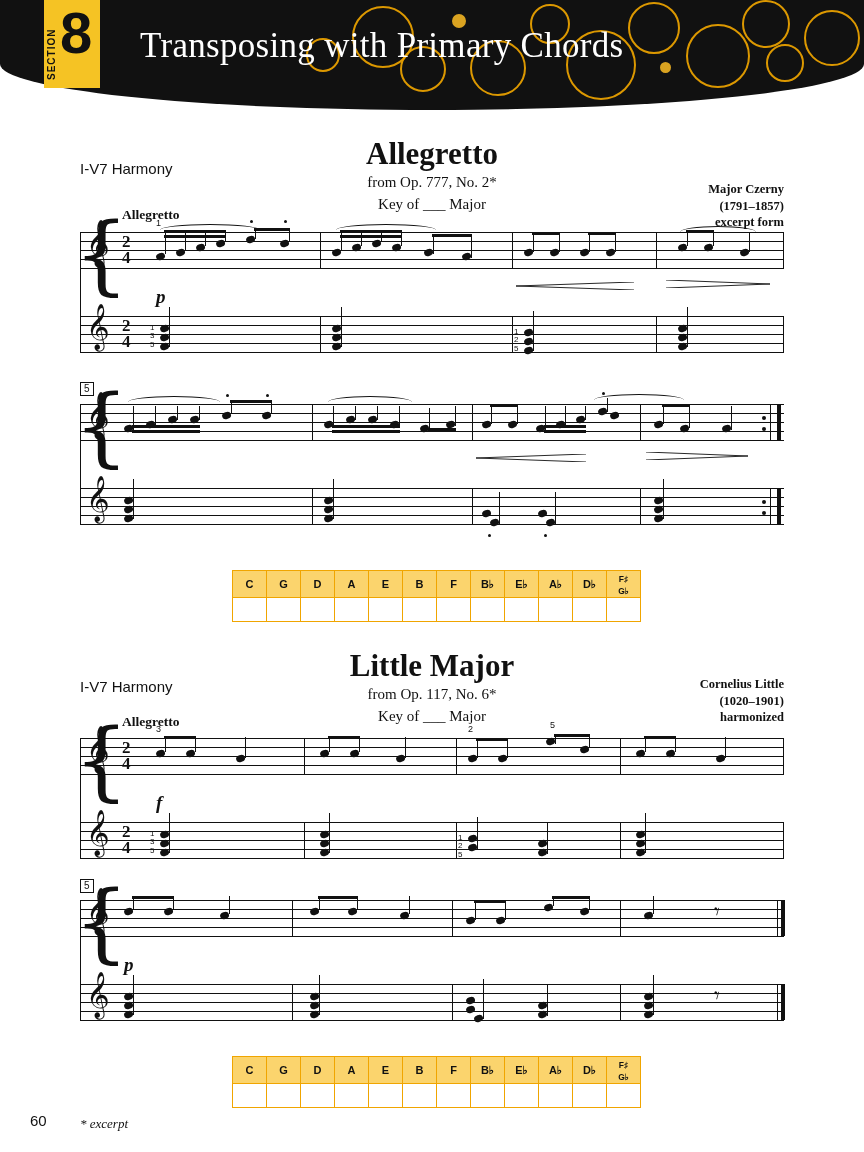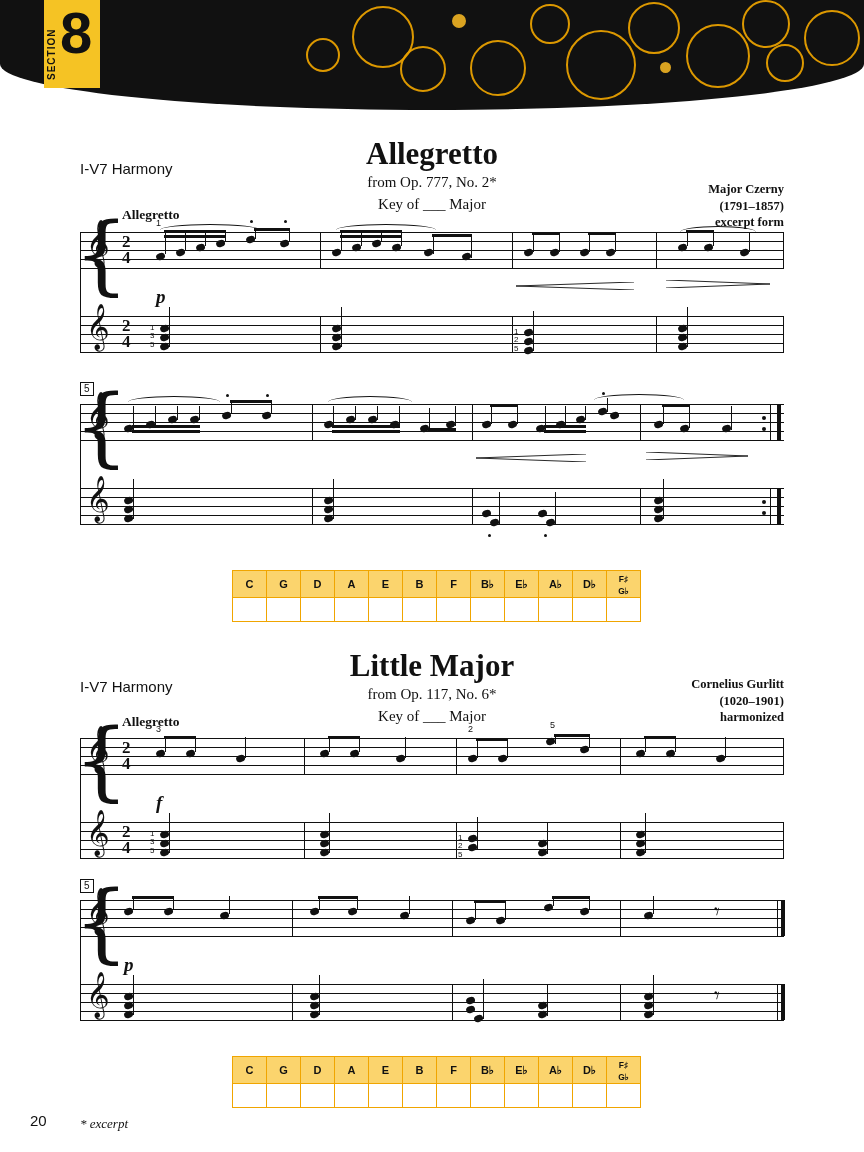--- a/index.html
+++ b/index.html
@@ -153,20 +153,21 @@
     <div class="circle" style="left:742px;top:0px;width:48px;height:48px;"></div>
     <div class="circle" style="left:766px;top:44px;width:38px;height:38px;"></div>
     <div class="circle" style="left:804px;top:10px;width:56px;height:56px;"></div>
     <div class="circle" style="left:306px;top:38px;width:34px;height:34px;"></div>
   </div>
 
   <div class="section-tab">
     <span class="section-word">SECTION</span>
     <span class="section-num">8</span>
   </div>
+  <div class="banner-title">Transposing with Primary Chords</div>
 </div>
 
 <div class="harm-label" style="left:80px;top:160px;">I-V7 Harmony</div>
 <div class="piece-title" style="left:282px;top:136px;">Allegretto</div>
 <div class="piece-sub" style="left:282px;top:174px;">from Op. 777, No. 2*</div>
 <div class="piece-sub" style="left:282px;top:196px;">Key of ___ Major</div>
 <div class="composer" style="left:584px;top:181px;">
   <div>Major Czerny</div>
   <div>(1791–1857)</div>
   <div>excerpt form</div>
@@ -467,21 +468,21 @@
         <td></td>
   </tr>
 </tbody>
   </table>
 
 <div class="harm-label" style="left:80px;top:678px;">I-V7 Harmony</div>
 <div class="piece-title" style="left:282px;top:648px;">Little Major</div>
 <div class="piece-sub" style="left:282px;top:686px;">from Op. 117, No. 6*</div>
 <div class="piece-sub" style="left:282px;top:708px;">Key of ___ Major</div>
 <div class="composer" style="left:584px;top:676px;">
-  <div>Cornelius Gurlitt</div>
+  <div>Cornelius Little</div>
   <div>(1020–1901)</div>
   <div>harmonized</div>
 </div>
 <div class="tempo-word" style="left:122px;top:714px;">Allegretto</div>
 
 <div class="system" style="left:80px;top:738px;width:704px;height:134px;">
   <div class="brace" style="left:-6px;top:-6px;">{</div>
   <div class="staff" style="top:0px;height:36px;">
     <div class="staff-line" style="top:0px;"></div>
       <div class="staff-line" style="top:9px;"></div>
@@ -693,14 +694,14 @@
     <td></td>
         <td></td>
     <td></td>
         <td></td>
     <td></td>
         <td></td>
   </tr>
 </tbody>
   </table>
 
-<div class="page-num">20</div>
+<div class="page-num">60</div>
 <div class="footnote">* excerpt</div>
 
 </body></html>

